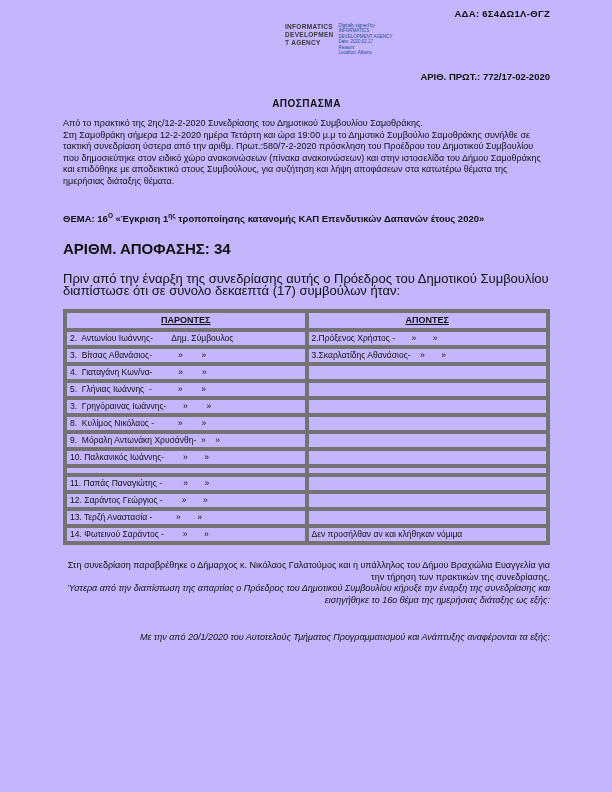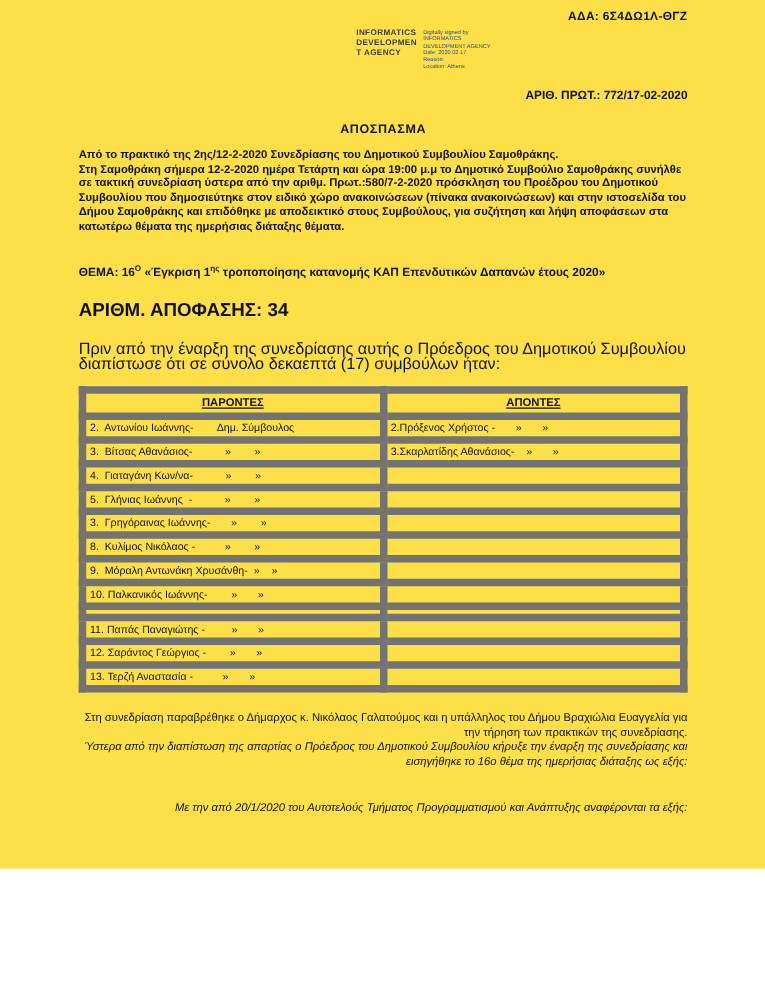--- a/index.html
+++ b/index.html
@@ -1,21 +1,21 @@
 <!DOCTYPE html>
 <html><head>
 <meta charset="utf-8">
 <style>
   * { margin: 0; padding: 0; box-sizing: border-box; }
   html, body { background: #ffffff; }
   .page {
     position: relative;
     width: 612px;
-    height: 695px;
-    background: #fde047;
+    height: 792px;
+    background: #c4b5fd;
     font-family: "Liberation Sans", sans-serif;
     color: #111111;
     padding: 8px 62px 0 63px;
     overflow: hidden;
   }
   .ada {
     text-align: right;
     font-weight: bold;
     font-size: 9.5px;
     letter-spacing: 0.3px;
@@ -51,21 +51,20 @@
     text-align: center;
     font-weight: bold;
     font-size: 10px;
     margin-top: 16px;
     letter-spacing: 0.5px;
   }
   .body-text {
     font-size: 9px;
     line-height: 11.5px;
     margin-top: 9px;
-    font-weight: bold;
   }
   .body-text p { margin: 0; }
   .subject {
     font-weight: bold;
     font-size: 9.5px;
     line-height: 12px;
     margin-top: 23px;
   }
   .subject sup { font-size: 6.5px; }
   .decision {
@@ -79,21 +78,21 @@
     line-height: 11.5px;
   }
   table.roster {
     width: 100%;
     border-collapse: collapse;
     margin-top: 13px;
     font-size: 8.5px;
     table-layout: fixed;
   }
   table.roster th, table.roster td {
-    border: 6px solid #737373;
+    border: 4px solid #737373;
     padding: 1px 3px;
     vertical-align: top;
     white-space: pre-wrap;
     line-height: 11px;
     overflow: hidden;
   }
   table.roster th {
     font-weight: bold;
     text-decoration: underline;
     text-align: center;
@@ -200,20 +199,24 @@
       <td></td>
     </tr>
     <tr>
       <td>12. Σαράντος Γεώργιος -        »       »</td>
       <td></td>
     </tr>
     <tr>
       <td>13. Τερζή Αναστασία -          »       »</td>
       <td></td>
     </tr>
+    <tr>
+      <td>14. Φωτεινού Σαράντος -        »       »</td>
+      <td>Δεν προσήλθαν αν και κλήθηκαν νόμιμα</td>
+    </tr>
   </tbody>
     </table>
 
   <div class="closing">
     <p>Στη συνεδρίαση παραβρέθηκε ο Δήμαρχος κ. Νικόλαος Γαλατούμος και η υπάλληλος του Δήμου Βραχιώλια Ευαγγελία για την τήρηση των πρακτικών της συνεδρίασης.</p>
     <p class="italic">Ύστερα από την διαπίστωση της απαρτίας ο Πρόεδρος του Δημοτικού Συμβουλίου κήρυξε την έναρξη της συνεδρίασης και εισηγήθηκε το 16ο θέμα της ημερήσιας διάταξης ως εξής:</p>
     <p class="italic gap">Με την από 20/1/2020 του Αυτοτελούς Τμήματος Προγραμματισμού και Ανάπτυξης αναφέρονται τα εξής:</p>
   </div>
 
 </div>

